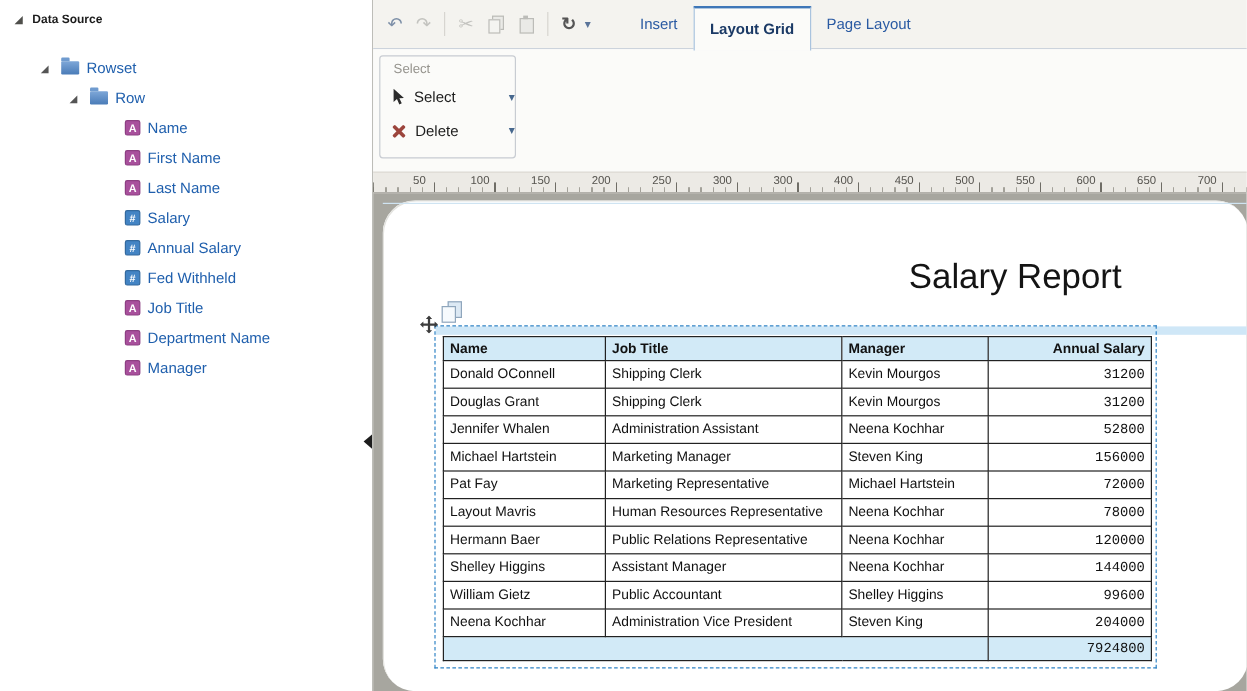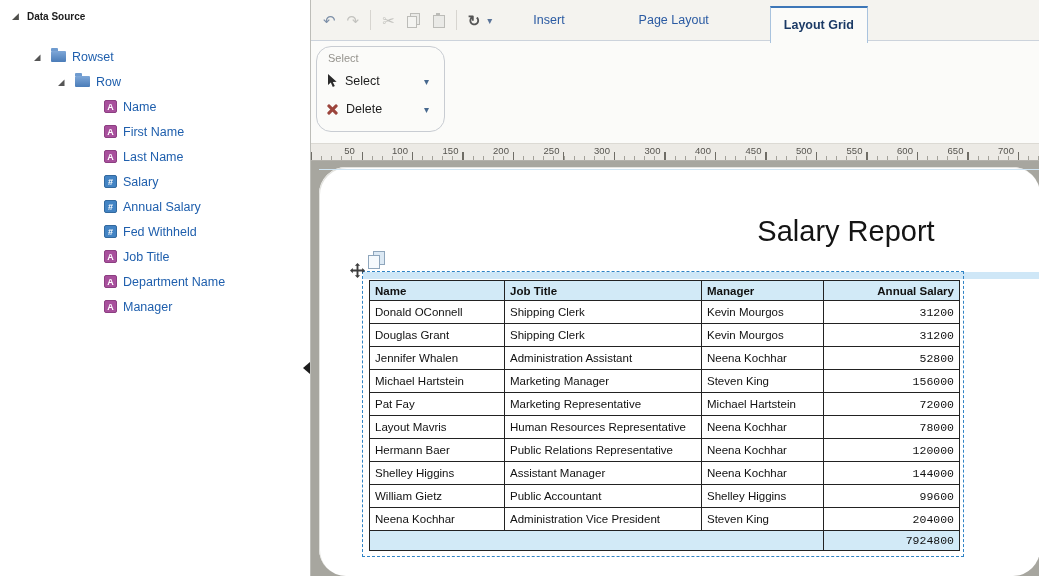--- a/index.html
+++ b/index.html
@@ -31,27 +31,27 @@
   .tool { font-size: 15px; color: #7e90a8; line-height: 1; }
   .tool.disabled { color: #c3c3bf; }
   .tool.dark { color: #555; font-weight: bold; }
   .vsep { width: 1px; height: 20px; background: #d7d5d0; }
   .mini-dd { font-size: 10px; color: #5a7499; margin-left: -4px; }
   .icon-copy, .icon-paste { position: relative; width: 14px; height: 14px; display: inline-block; }
   .icon-copy::before { content: ""; position: absolute; left: 4px; top: 0; width: 8px; height: 10px; border: 1px solid #bcbcb8; background: #eaeae7; }
   .icon-copy::after { content: ""; position: absolute; left: 1px; top: 3px; width: 8px; height: 10px; border: 1px solid #bcbcb8; background: #f4f4f1; }
   .icon-paste::before { content: ""; position: absolute; left: 2px; top: 2px; width: 10px; height: 11px; border: 1px solid #bcbcb8; background: #eaeae7; }
   .icon-paste::after { content: ""; position: absolute; left: 5px; top: 0; width: 4px; height: 3px; background: #bcbcb8; }
-  .tabs { display: flex; align-items: center; margin-left: 28px; height: 41px; gap: 48px; }
+  .tabs { display: flex; align-items: flex-end; margin-left: 28px; height: 41px; }
   .tab { display: flex; align-items: center; height: 41px; padding: 0 13px; font-size: 12.5px; color: #2a5aa2; cursor: default; }
   .tab[data-active="true"] { height: 37px; margin-top: 6px; background: #fbfbf9; border: 1px solid #a9c3de; border-bottom: none; border-top: 2px solid #3d76b7; font-weight: bold; color: #1b3a66; position: relative; top: 1px; z-index: 2; }
 
   
   .ribbon { position: absolute; left: 311px; top: 41px; width: 728px; height: 102px; background: #fbfbf9; }
-  .group { position: absolute; left: 5px; top: 5px; width: 129px; height: 86px; border: 1px solid #c8ccd2; border-radius: 15px; background: #fbfbf9; }
+  .group { position: absolute; left: 5px; top: 5px; width: 114px; height: 86px; border: 1px solid #c8ccd2; border-radius: 3px; background: #fbfbf9; }
   .group-label { position: absolute; top: 5px; left: 11px; font-size: 11px; color: #95938d; }
   .gbtn { position: absolute; left: 9px; width: 103px; display: flex; align-items: center; gap: 7px; font-size: 12.5px; color: #1d1d1d; cursor: default; }
   .gbtn.select { top: 27px; }
   .gbtn.delete { top: 55px; }
   .gbtn .dd { margin-left: auto; font-size: 10px; color: #47688e; }
   .x-icon { position: relative; width: 13px; height: 13px; flex: 0 0 auto; }
   .x-icon::before, .x-icon::after { content: ""; position: absolute; left: 0; top: 5px; width: 13px; height: 3px; background: #9c453d; border-radius: 1px; }
   .x-icon::before { transform: rotate(45deg); }
   .x-icon::after { transform: rotate(-45deg); }
 
@@ -173,26 +173,26 @@
       <span class="vsep"></span>
       <span class="tool dark">↻</span>
       <span class="mini-dd">▾</span>
     </div>
     <div class="tabs">
 
         <div class="tab" data-active="false">
           <span>Insert</span>
         </div>
 
+        <div class="tab" data-active="true">
+          <span>Layout Grid</span>
+        </div>
+
         <div class="tab" data-active="false">
           <span>Page Layout</span>
-        </div>
-
-        <div class="tab" data-active="true">
-          <span>Layout Grid</span>
         </div>
       </div>
   </div>
 
   <div class="ribbon">
     <div class="group">
       <div class="group-label">Select</div>
       <div class="gbtn select">
         <svg width="12" height="14" viewBox="0 0 12 14">
             <path d="M2 0 L2 11 L4.8 8.6 L6.8 13 L8.8 12.1 L6.8 7.9 L10.6 7.7 Z" fill="#2b2b2b"></path>

